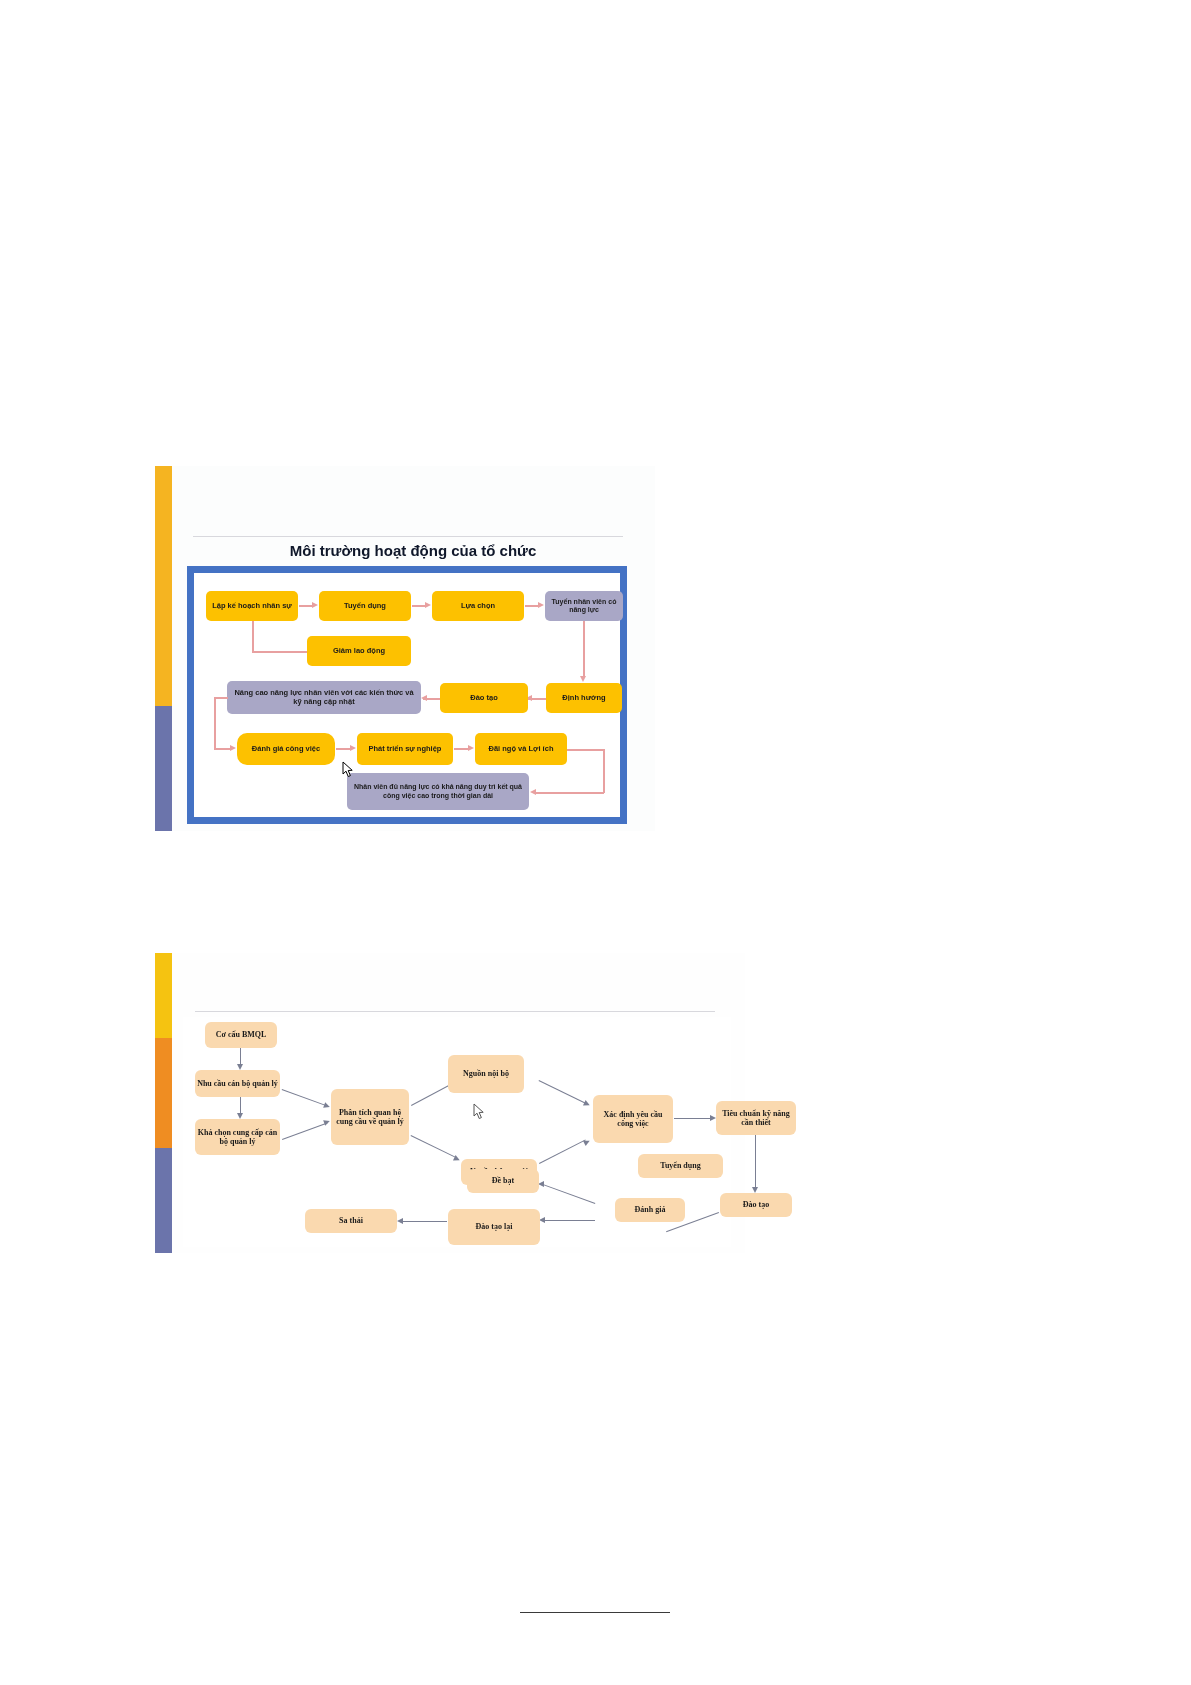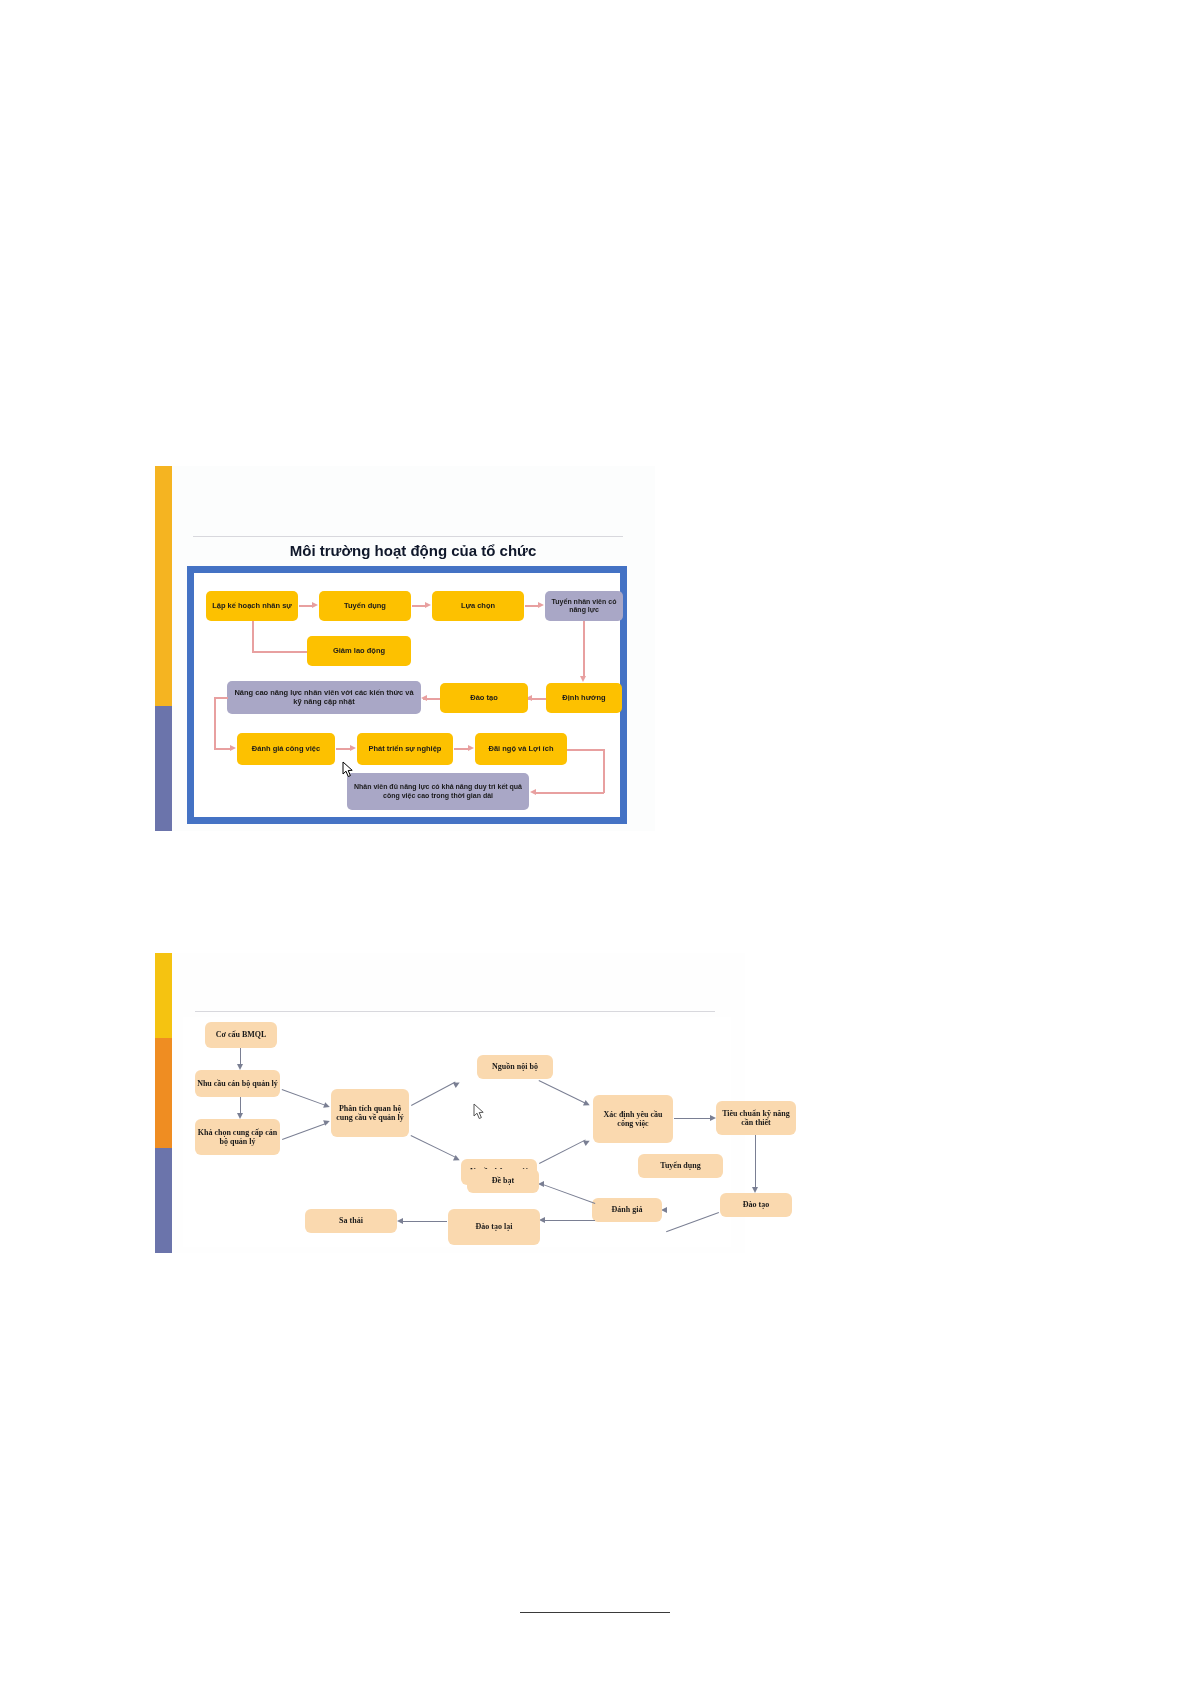--- a/index.html
+++ b/index.html
@@ -143,21 +143,21 @@
         <div class="ln h" style="left:229px;top:125px;width:17px;"></div>
         <div class="arrowL" style="left:227px;top:122px;"></div>
 
         <div class="nodeP" style="left:33px;top:108px;width:194px;height:33px;font-size:7.5px;">Nâng cao năng lực nhân viên với các kiến thức và kỹ năng cập nhật</div>
 
         <div class="ln v" style="left:20px;top:124px;height:52px;"></div>
         <div class="ln h" style="left:20px;top:124px;width:14px;"></div>
         <div class="ln h" style="left:20px;top:175px;width:18px;"></div>
         <div class="arrowR" style="left:36px;top:172px;"></div>
 
-        <div class="nodeY" style="left:43px;top:160px;width:98px;height:32px;font-size:7.5px;">Đánh giá công việc</div>
+        <div class="nodeY" style="left:43px;top:160px;width:98px;height:32px;font-size:7.5px;border-radius:10px;">Đánh giá công việc</div>
         <div class="ln h" style="left:142px;top:175px;width:15px;"></div>
         <div class="arrowR" style="left:156px;top:172px;"></div>
 
         <div class="nodeY" style="left:163px;top:160px;width:96px;height:32px;font-size:7.5px;">Phát triển sự nghiệp</div>
         <div class="ln h" style="left:260px;top:175px;width:15px;"></div>
         <div class="arrowR" style="left:274px;top:172px;"></div>
 
         <div class="nodeY" style="left:281px;top:160px;width:92px;height:32px;font-size:7.5px;">Đãi ngộ và Lợi ích</div>
 
         <div class="ln h" style="left:373px;top:176px;width:37px;"></div>
@@ -197,29 +197,29 @@
       <div class="g-arrowD" style="left:54px;top:96px;"></div>
 
       <div class="nodeO" style="left:12px;top:102px;width:85px;height:36px;font-size:8px;">Khả chọn cung cấp cán bộ quản lý</div>
 
       <div class="diag" style="left:99px;top:72px;width:48px;transform:rotate(20deg);"></div>
       <div class="g-arrowR" style="left:141px;top:86px;transform:rotate(20deg);"></div>
 
       <div class="diag" style="left:99px;top:122px;width:48px;transform:rotate(-20deg);"></div>
       <div class="g-arrowR" style="left:141px;top:102px;transform:rotate(-20deg);"></div>
 
-      <div class="nodeO" style="left:148px;top:72px;width:78px;height:48px;font-size:8px;">Phân tích quan hệ cung cầu về quản lý</div>
+      <div class="nodeO" style="left:148px;top:72px;width:78px;height:56px;font-size:8px;">Phân tích quan hệ cung cầu về quản lý</div>
 
       <div class="diag" style="left:228px;top:88px;width:50px;transform:rotate(-28deg);"></div>
       <div class="g-arrowR" style="left:271px;top:64px;transform:rotate(-28deg);"></div>
 
       <div class="diag" style="left:228px;top:118px;width:50px;transform:rotate(26deg);"></div>
       <div class="g-arrowR" style="left:271px;top:139px;transform:rotate(26deg);"></div>
 
-      <div class="nodeO" style="left:294px;top:38px;width:76px;height:24px;font-size:8px;">Nguồn nội bộ</div>
+      <div class="nodeO" style="left:265px;top:38px;width:76px;height:38px;font-size:8px;">Nguồn nội bộ</div>
 
       <div class="nodeO" style="left:278px;top:142px;width:76px;height:26px;font-size:8px;">Nguồn bên ngoài</div>
 
       <div class="diag" style="left:356px;top:63px;width:52px;transform:rotate(26deg);"></div>
       <div class="g-arrowR" style="left:401px;top:84px;transform:rotate(26deg);"></div>
 
       <div class="diag" style="left:356px;top:146px;width:52px;transform:rotate(-27deg);"></div>
       <div class="g-arrowR" style="left:401px;top:122px;transform:rotate(-27deg);"></div>
 
       <div class="nodeO" style="left:410px;top:78px;width:80px;height:48px;font-size:8px;">Xác định yêu cầu công việc</div>
@@ -232,21 +232,21 @@
       <div class="g-ln v" style="left:572px;top:118px;height:54px;"></div>
       <div class="g-arrowD" style="left:569px;top:170px;"></div>
 
       <div class="nodeO" style="left:455px;top:137px;width:85px;height:24px;font-size:8px;">Tuyển dụng</div>
 
       <div class="nodeO" style="left:537px;top:176px;width:72px;height:24px;font-size:8px;">Đào tạo</div>
 
       <div class="diag" style="left:536px;top:196px;width:56px;transform:rotate(160deg);"></div>
       <div class="g-arrowL" style="left:478px;top:190px;"></div>
 
-      <div class="nodeO" style="left:409px;top:181px;width:70px;height:24px;font-size:8px;">Đánh giá</div>
+      <div class="nodeO" style="left:432px;top:181px;width:70px;height:24px;font-size:8px;">Đánh giá</div>
 
       <div class="diag" style="left:412px;top:187px;width:56px;transform:rotate(200deg);"></div>
       <div class="g-arrowL" style="left:355px;top:164px;"></div>
 
       <div class="nodeO" style="left:284px;top:152px;width:72px;height:24px;font-size:8px;">Đề bạt</div>
 
       <div class="g-ln h" style="left:360px;top:203px;width:52px;"></div>
       <div class="g-arrowL" style="left:356px;top:200px;"></div>
 
       <div class="nodeO" style="left:265px;top:192px;width:92px;height:36px;font-size:8px;">Đào tạo lại</div>

